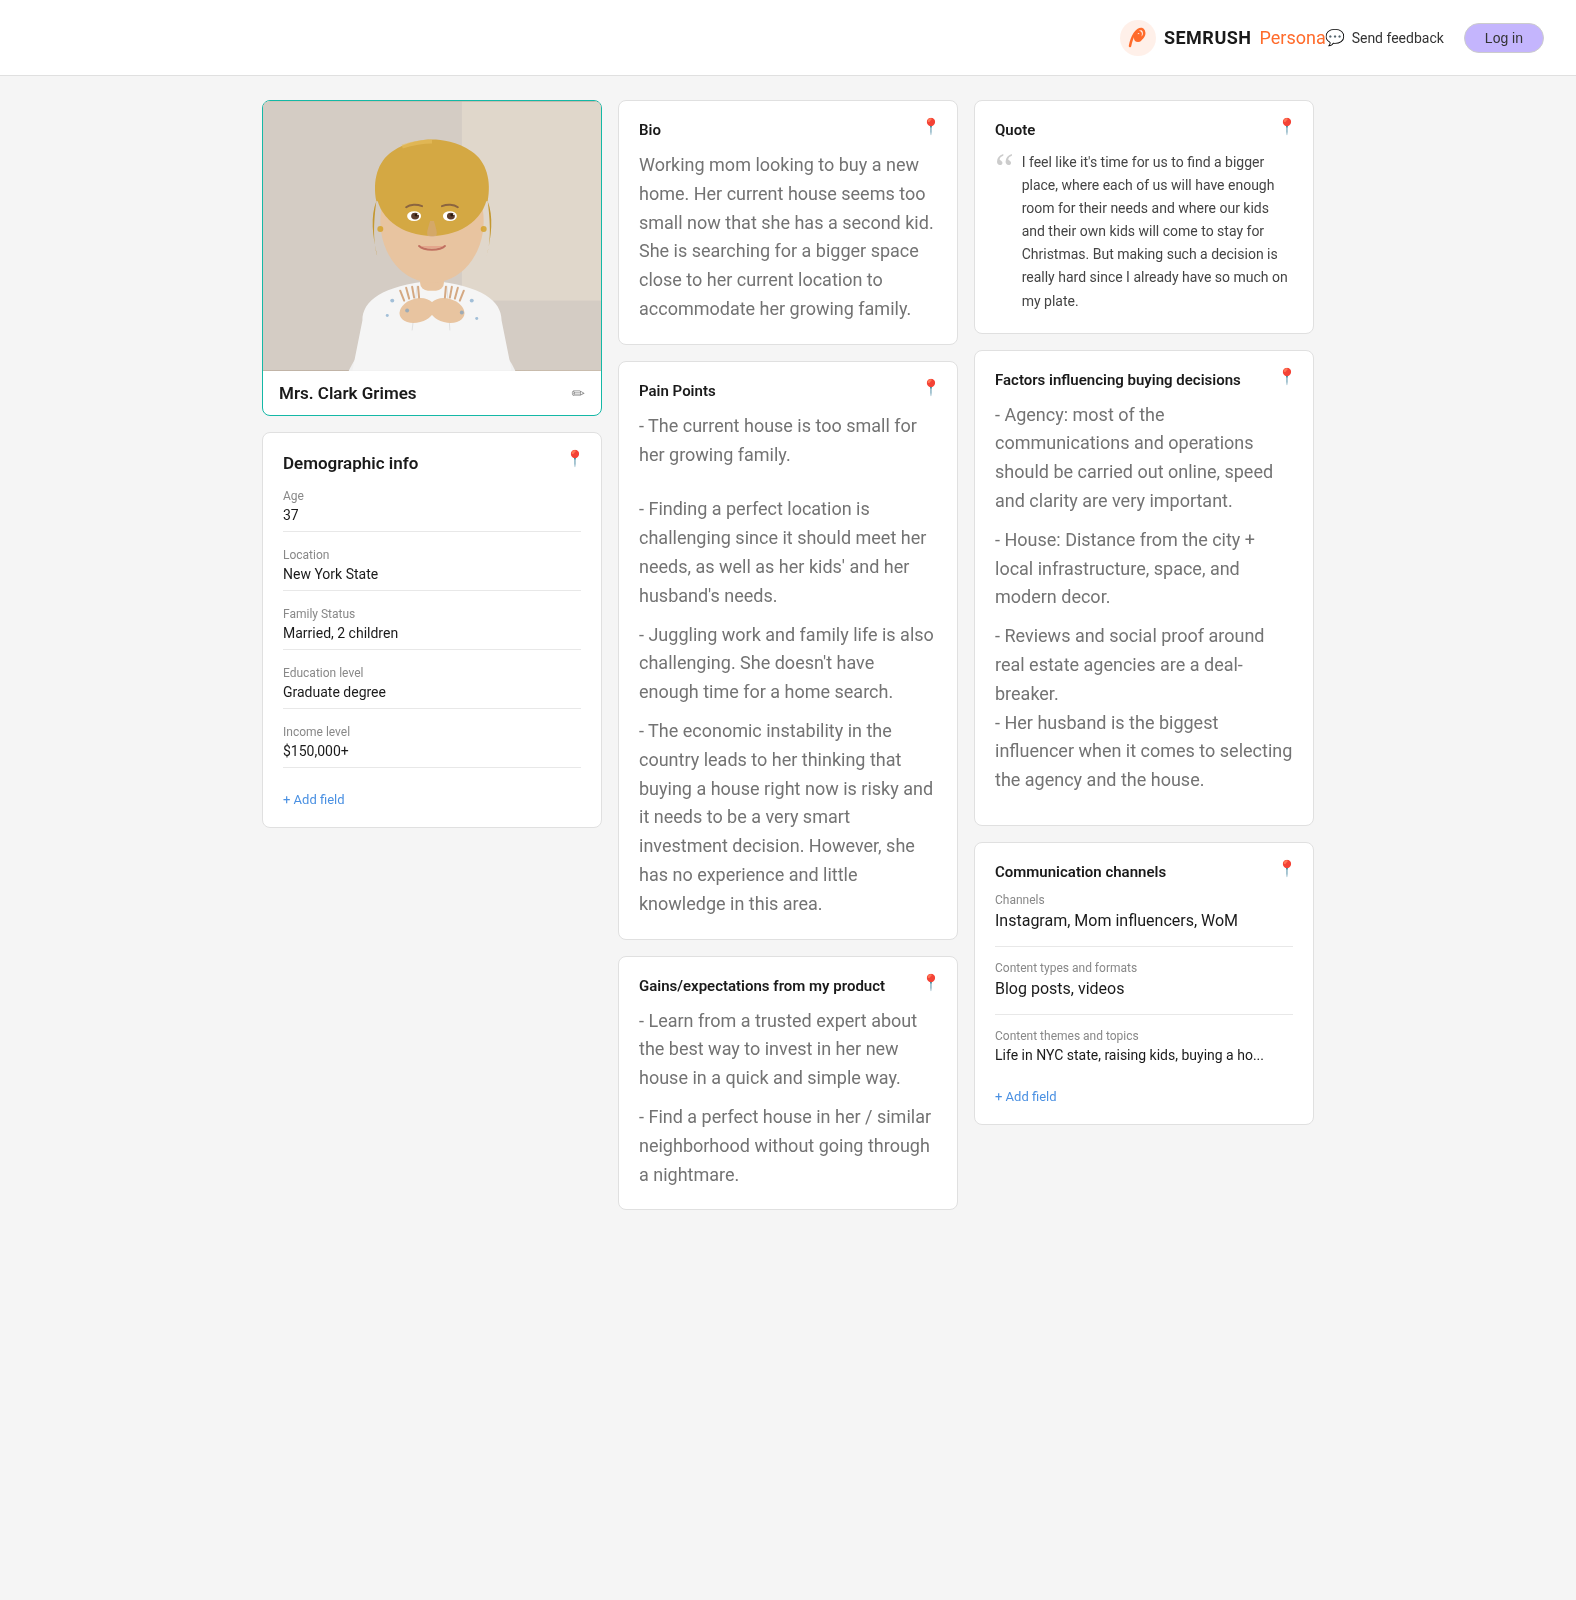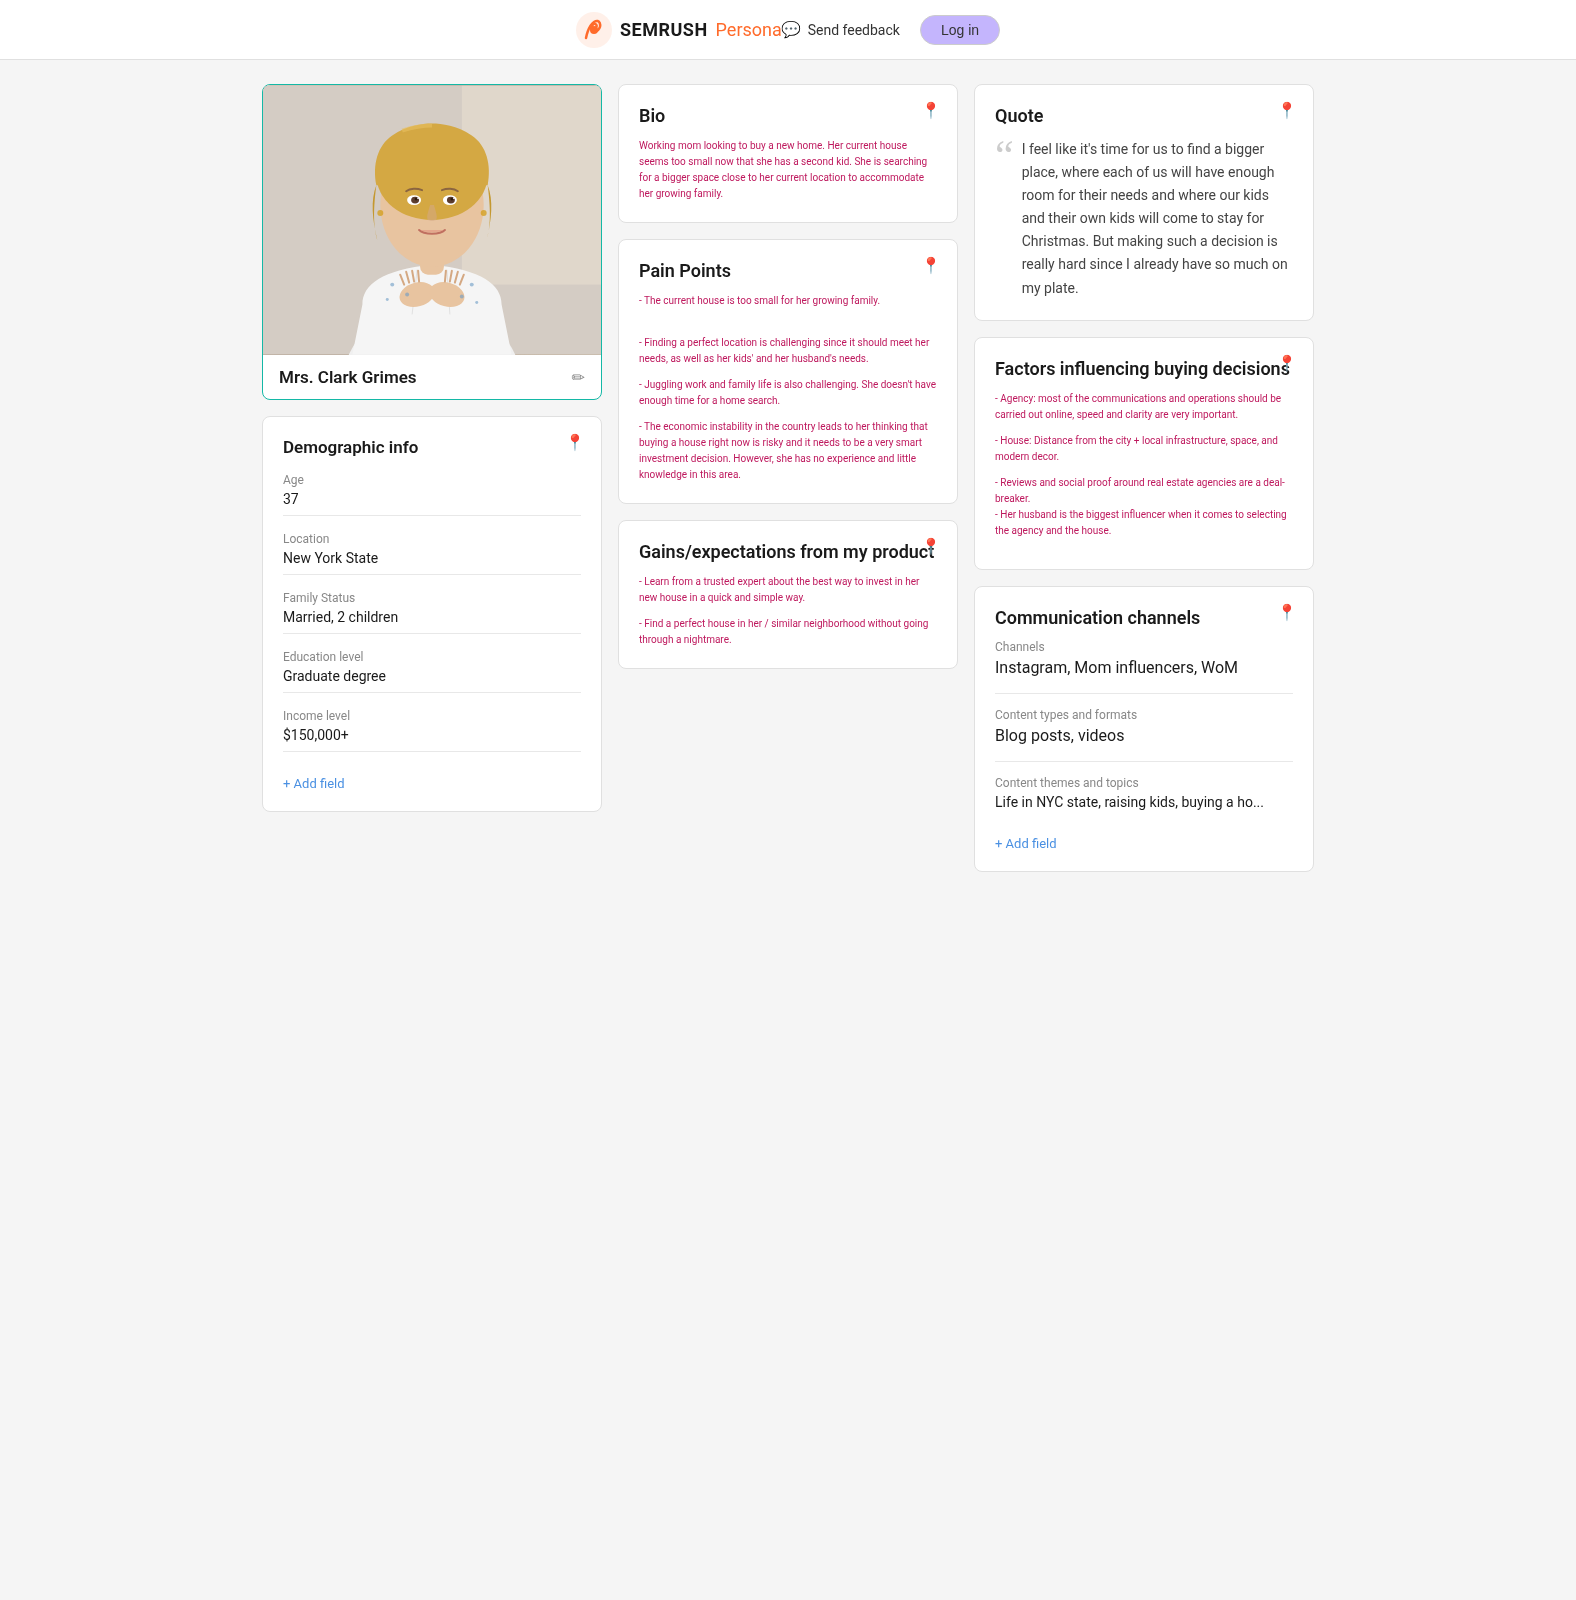--- a/index.html
+++ b/index.html
@@ -3,24 +3,24 @@
   <meta charset="utf-8">
   <style>
     * { box-sizing: border-box; margin: 0; padding: 0; }
     body { font-family: -apple-system, BlinkMacSystemFont, 'Segoe UI', Roboto, Arial, sans-serif; background: #f5f5f5; color: #333; font-size: 14px; }
 
     
     .header {
       background: #fff;
       border-bottom: 1px solid #e0e0e0;
       padding: 0 32px;
-      height: 60px;
-      display: flex;
-      align-items: center;
-      justify-content: center;
+      height: 76px;
+      display: flex;
+      align-items: center;
+      justify-content: flex-end;
     }
     .logo-area {
       display: flex;
       align-items: center;
       gap: 8px;
     }
     .logo-icon {
       width: 36px;
       height: 36px;
     }
@@ -75,29 +75,29 @@
     
     .card {
       background: #fff;
       border-radius: 8px;
       border: 1px solid #e0e0e0;
       padding: 20px;
       position: relative;
     }
 
     .card-title {
+      font-size: 15px;
+      font-weight: 600;
+      color: #1a1a1a;
+      margin-bottom: 12px;
+    }
+
+    .card-body {
       font-size: 18px;
-      font-weight: 600;
-      color: #1a1a1a;
-      margin-bottom: 12px;
-    }
-
-    .card-body {
-      font-size: 10px;
-      color: #be185d;
+      color: #737373;
       line-height: 1.6;
     }
 
     .pin-icon {
       position: absolute;
       top: 16px;
       right: 16px;
       color: #bbb;
       font-size: 16px;
       cursor: pointer;

